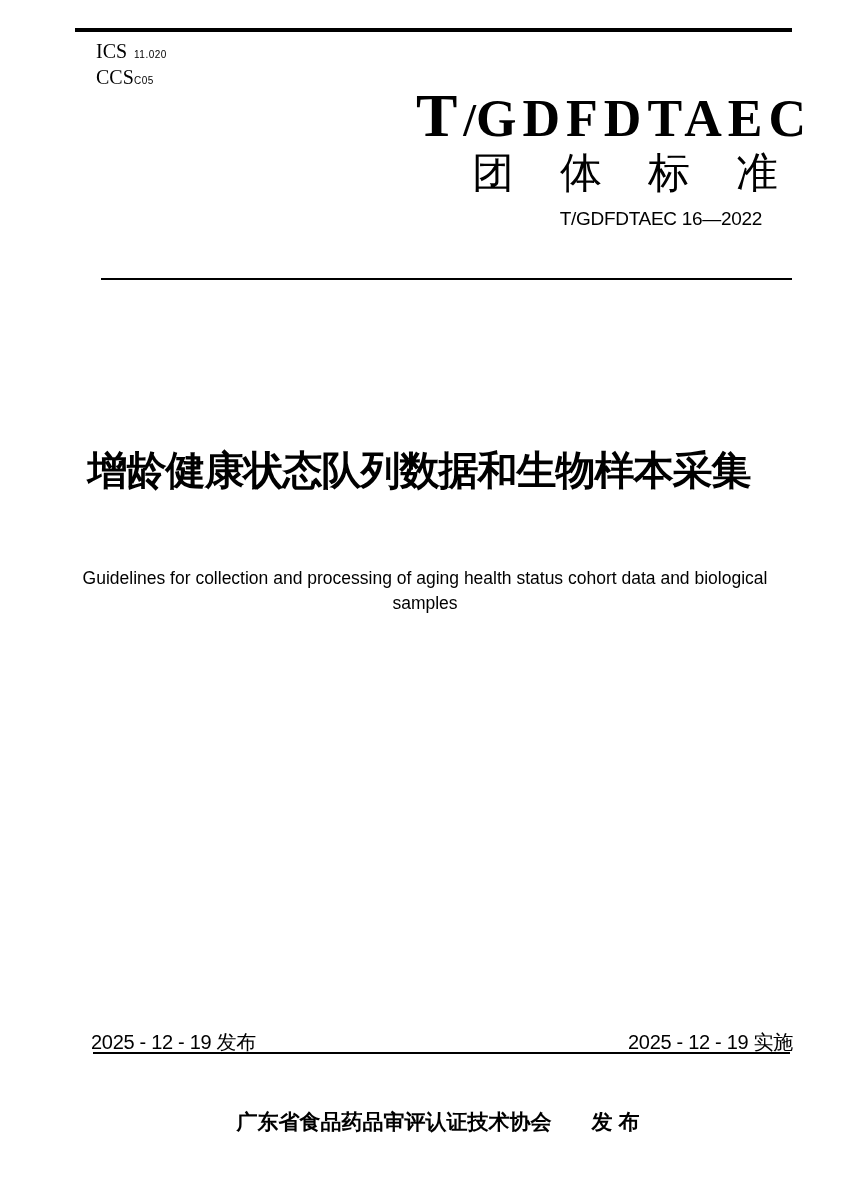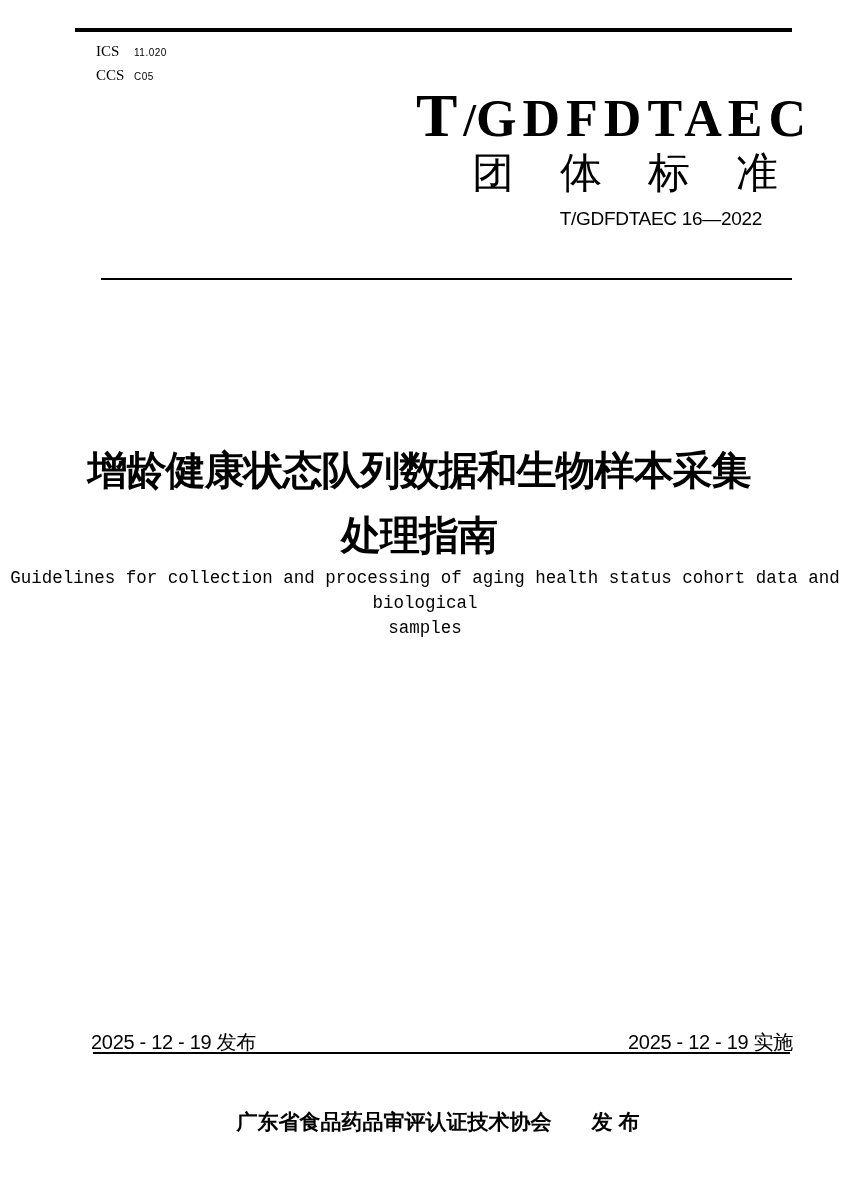--- a/index.html
+++ b/index.html
@@ -13,21 +13,21 @@
     font-family: "Liberation Sans", sans-serif;
     overflow: hidden;
   }
   .rule { position: absolute; background: #000000; }
   .rule-top    { left: 75px;  top: 28px;   width: 717px; height: 4px; }
   .rule-mid    { left: 101px; top: 278px;  width: 691px; height: 2px; }
   .rule-bottom { left: 93px;  top: 1052px; width: 697px; height: 2px; }
 
   .ics-block { position: absolute; left: 96px; top: 40px; font-size: 14px; line-height: 22px; }
   .ics-row { display: flex; align-items: baseline; }
-  .ics-label { font-family: "Liberation Serif", serif; font-size: 15px; width: 38px; }
+  .ics-label { font-family: "Liberation Serif", serif; font-size: 20px; width: 38px; }
   .ics-value { font-family: "Liberation Sans", sans-serif; font-size: 10px; letter-spacing: 0.5px; }
 
   .brand {
     position: absolute; right: 38px; top: 84px;
     font-family: "Liberation Serif", serif;
     font-weight: bold; white-space: nowrap; letter-spacing: 6px;
     text-align: right; line-height: 1;
   }
   .brand-t     { font-size: 62px; }
   .brand-slash { font-size: 46px; letter-spacing: 0; }
@@ -46,21 +46,21 @@
 
   .doc-title {
     position: absolute; left: 0; right: 12px; top: 438px;
     text-align: center; font-weight: bold;
     font-size: 40px; line-height: 65px; letter-spacing: -1px;
   }
 
   .doc-title-en {
     position: absolute; left: 0; right: 0; top: 566px;
     text-align: center;
-    font-family: Liberation Mono, monospace;
+    font-family: Liberation Sans, sans-serif;
     font-size: 17.5px; line-height: 25px;
   }
 
   .dates-row {
     position: absolute; left: 91px; right: 57px; top: 1029px;
     display: flex; justify-content: space-between;
     font-size: 20px; letter-spacing: -0.3px; white-space: nowrap;
   }
 
   .publisher-row {
@@ -98,21 +98,20 @@
     <span>标</span>
     <span>准</span>
   </div>
 
   <div class="standard-number">T/GDFDTAEC 16—2022</div>
 
   <div class="rule rule-mid"></div>
 
   <div class="doc-title">
     <div>增龄健康状态队列数据和生物样本采集</div>
-    <div>处理指南</div>
   </div>
 
   <div class="doc-title-en">
     <div>Guidelines for collection and processing of aging health status cohort data and biological</div>
     <div>samples</div>
   </div>
 
   <div class="dates-row">
     <span>2025 - 12 - 19 发布</span>
     <span>2025 - 12 - 19 实施</span>

